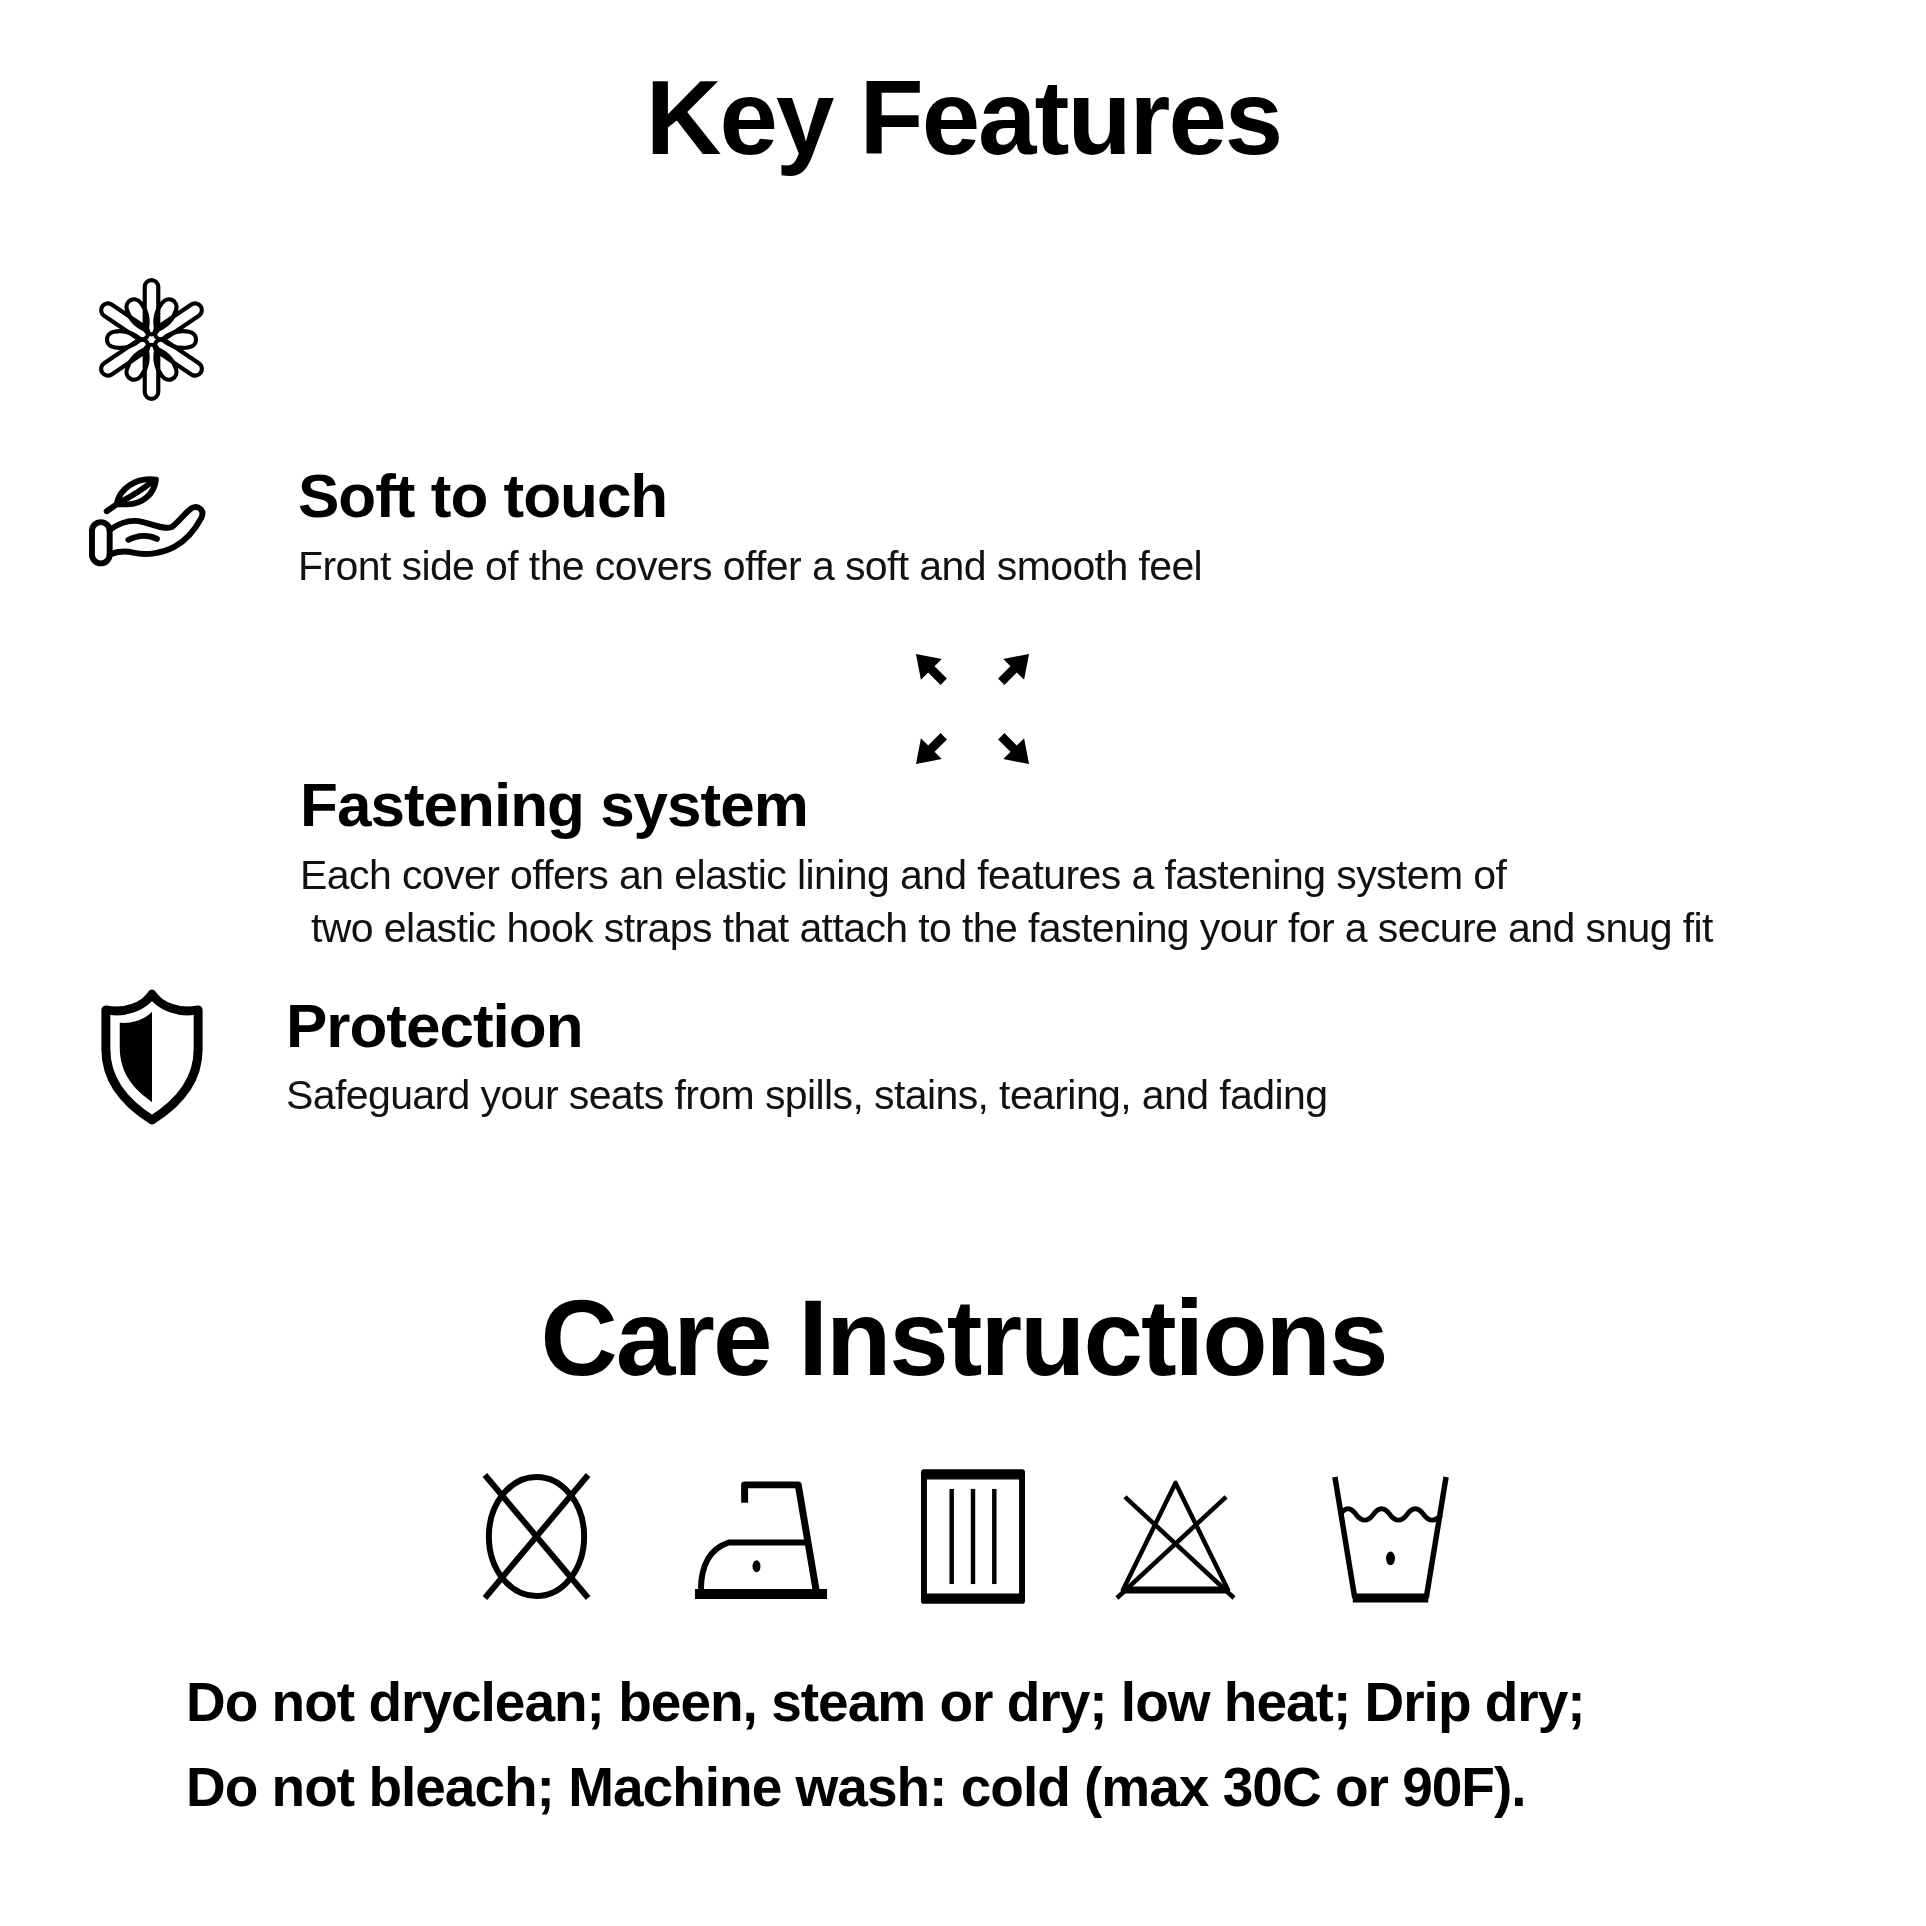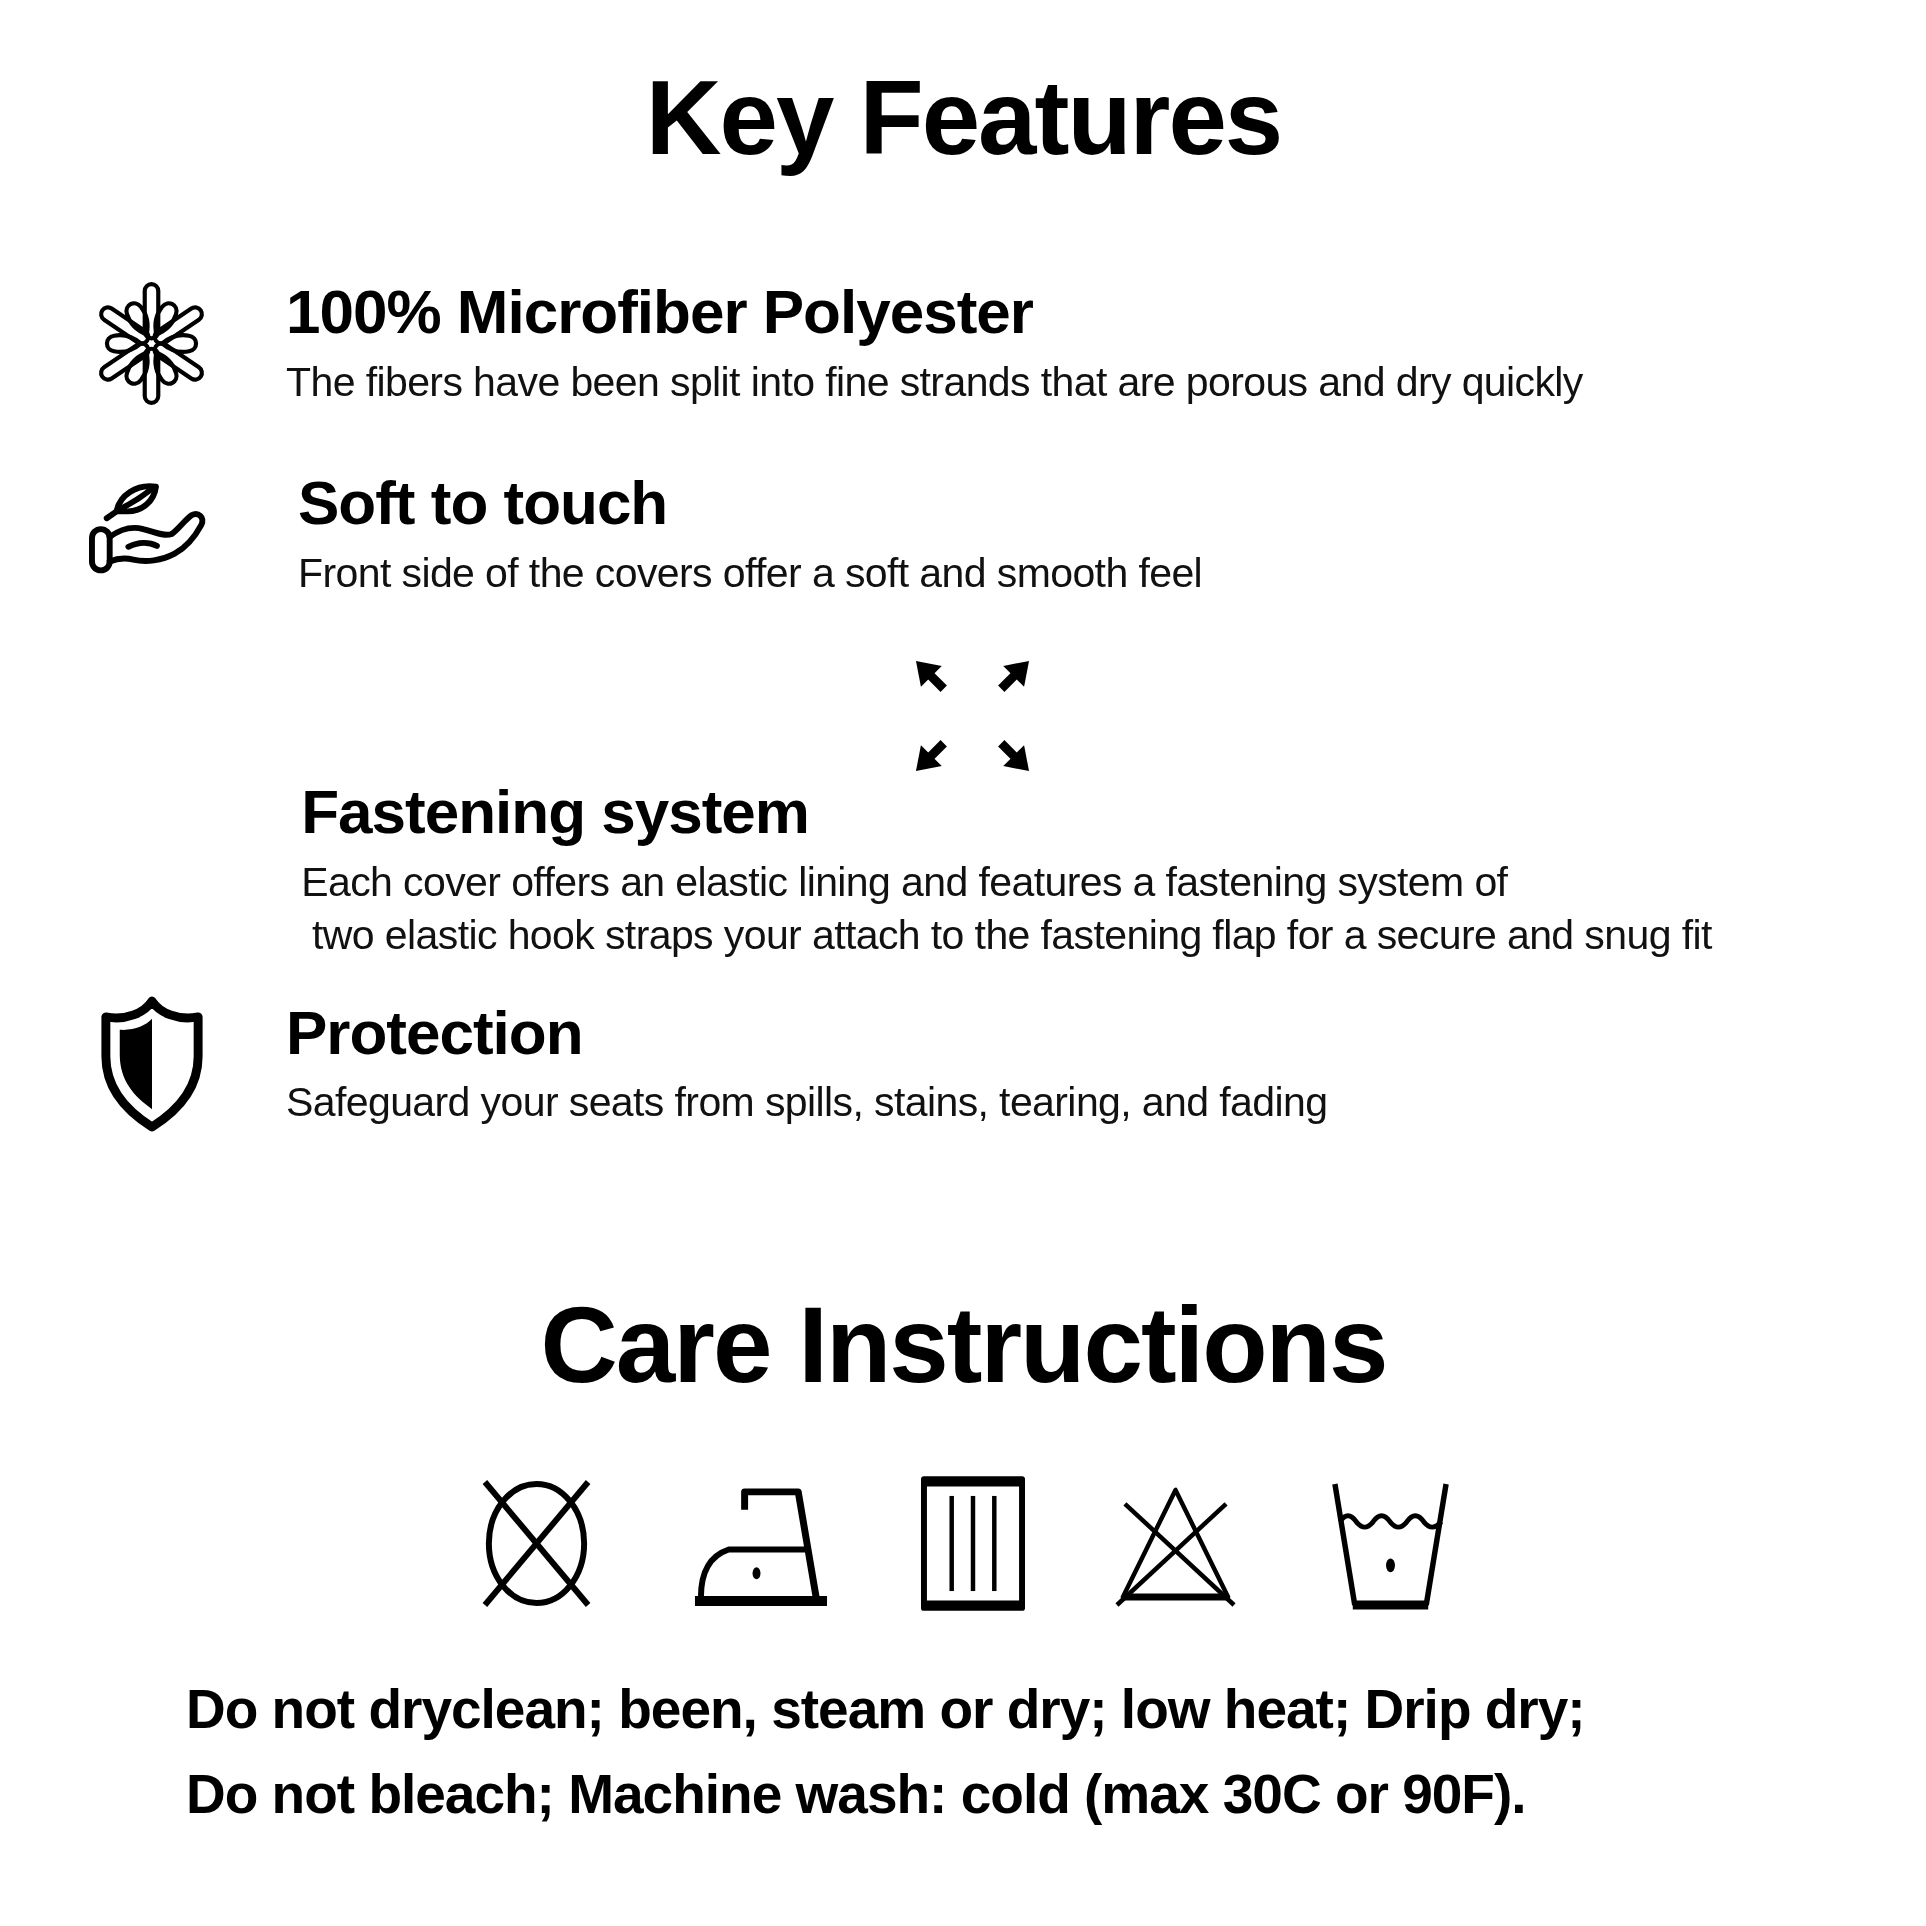--- a/index.html
+++ b/index.html
@@ -59,26 +59,20 @@
             <use href="#pl" transform="rotate(304 60 60)"></use>
             <use href="#pt" transform="rotate(28 60 60)"></use>
             <use href="#pt" transform="rotate(90 60 60)"></use>
             <use href="#pt" transform="rotate(152 60 60)"></use>
             <use href="#pt" transform="rotate(208 60 60)"></use>
             <use href="#pt" transform="rotate(270 60 60)"></use>
             <use href="#pt" transform="rotate(332 60 60)"></use>
           </g>
         </svg>
       </div>
-      <div class="feature-text">
-        <div class="feature-heading">100% Microfiber Polyester</div>
-        <div class="feature-desc">
-          <div class="line">The fibers have been split into fine strands that are porous and dry quickly</div>
-        </div>
-      </div>
     </div>
 
     <div class="feature-row r2">
       <div class="icon-box">
         <svg viewBox="0 0 132 126" width="130" height="124" aria-hidden="true">
           <g fill="none" stroke="#000" stroke-width="6" stroke-linecap="round" stroke-linejoin="round">
             <rect x="5" y="58" width="18" height="42" rx="9"></rect>
             <path d="M23 66 C34 58 46 55 57 58 C70 61 78 66 86 63 C93 58 99 49 106 44 C113 40 120 46 116 54 C109 67 100 77 89 83 C76 90 60 92 47 89 C38 87 30 88 23 91"></path>
             <path d="M42 76 C52 71 63 71 71 75"></path>
             <path d="M30 40 C33 24 50 12 70 15 C68 30 56 40 41 40 C37 40 33 40 30 40 Z"></path>
@@ -107,21 +101,21 @@
           <use href="#arw"></use>
           <use href="#arw" transform="translate(126 0) scale(-1 1)"></use>
           <use href="#arw" transform="translate(0 123) scale(1 -1)"></use>
           <use href="#arw" transform="translate(126 123) scale(-1 -1)"></use>
         </svg>
       </div>
       <div class="feature-text">
         <div class="feature-heading">Fastening system</div>
         <div class="feature-desc">
           <div class="line">Each cover offers an elastic lining and features a fastening system of</div>
-          <div class="line"> two elastic hook straps your attach to the fastening flap for a secure and snug fit</div>
+          <div class="line"> two elastic hook straps that attach to the fastening your for a secure and snug fit</div>
         </div>
       </div>
     </div>
 
     <div class="feature-row r4">
       <div class="icon-box">
         <svg viewBox="0 0 127 143" width="126" height="142" aria-hidden="true">
           <path d="M63.5 8 C56 20 37 28 17 24 L17 64 C17 97 38 119 63.5 135 C89 119 110 97 110 64 L110 24 C90 28 71 20 63.5 8 Z" fill="none" stroke="#000" stroke-width="9"></path>
           <path d="M63.5 26 C57 33 45 38 31 37 L31 62 C31 88 45 104 63.5 117 Z" fill="#000"></path>
         </svg>

